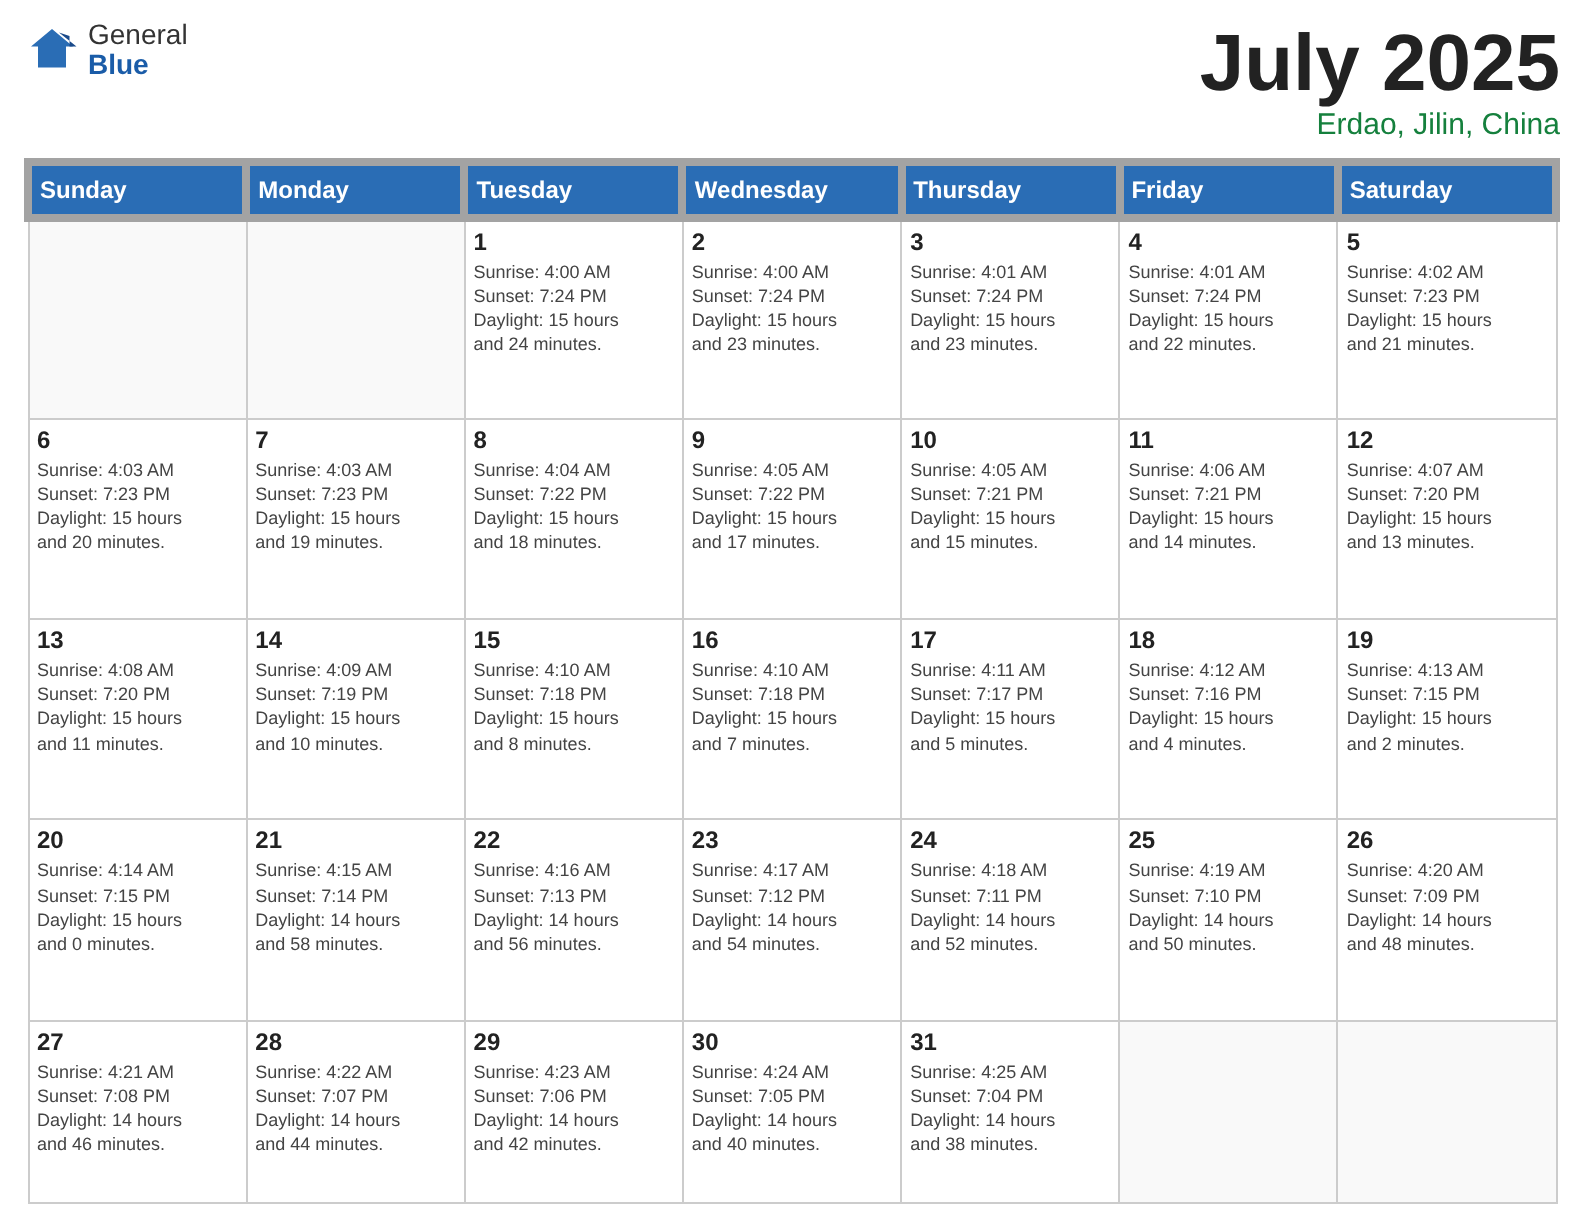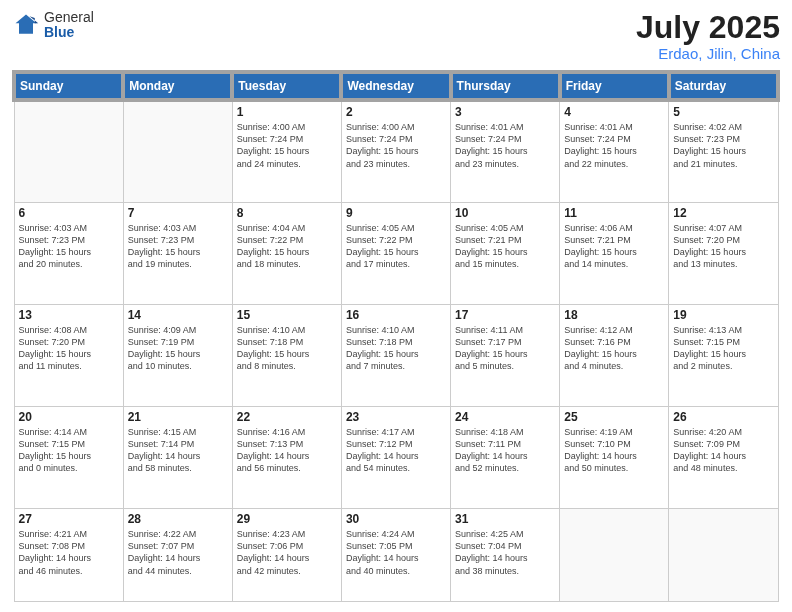--- a/index.html
+++ b/index.html
@@ -44,28 +44,28 @@
       color: #1a5ca8;
     }
     .logo-icon {
       width: 28px;
       height: 28px;
     }
     .title-block {
       text-align: right;
     }
     .title-month {
-      font-size: 32px;
+      font-size: 40px;
       font-weight: bold;
       color: #222;
       line-height: 1.1;
     }
     .title-location {
       font-size: 15px;
-      color: #3b82f6;
+      color: #15803d;
     }
     .calendar {
       flex: 1;
       border: 1px solid #ccc;
       border-collapse: collapse;
       width: 100%;
       table-layout: fixed;
     }
     .calendar th {
       background-color: #2a6db5;

